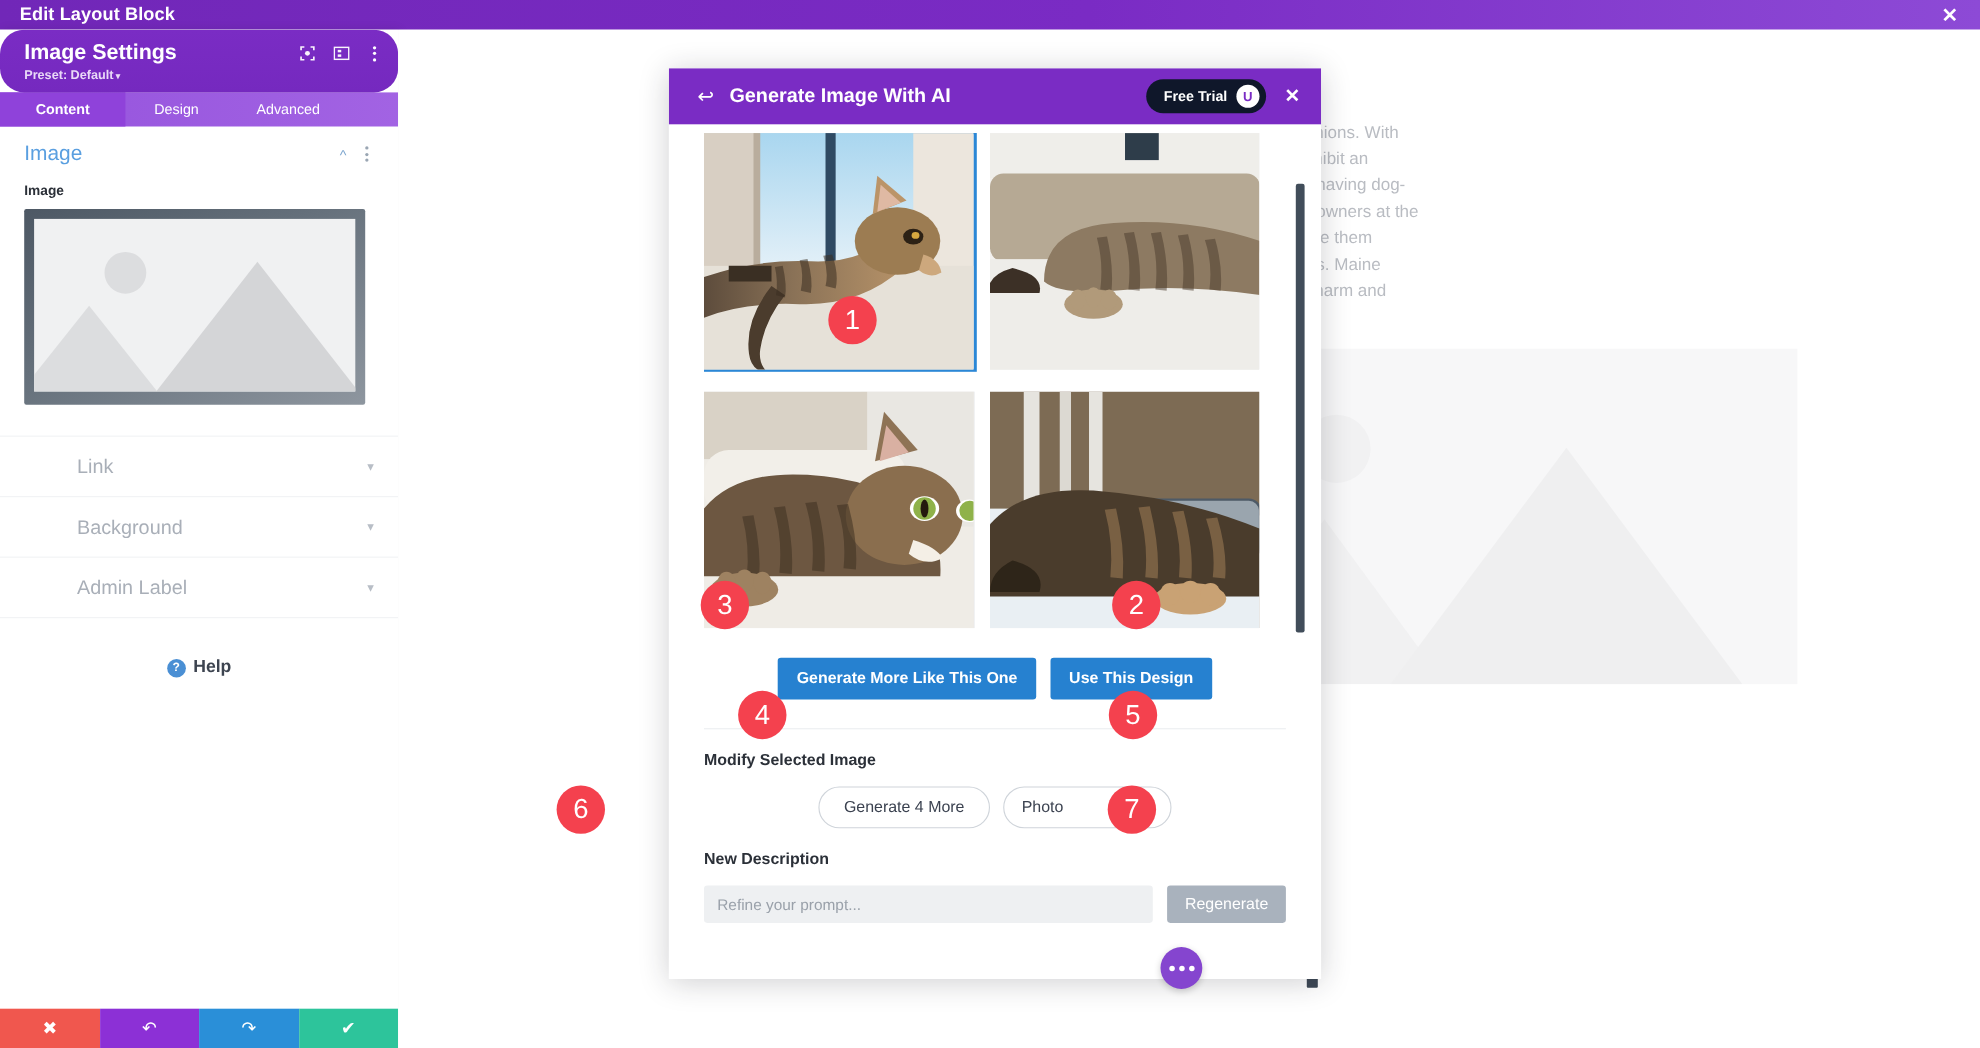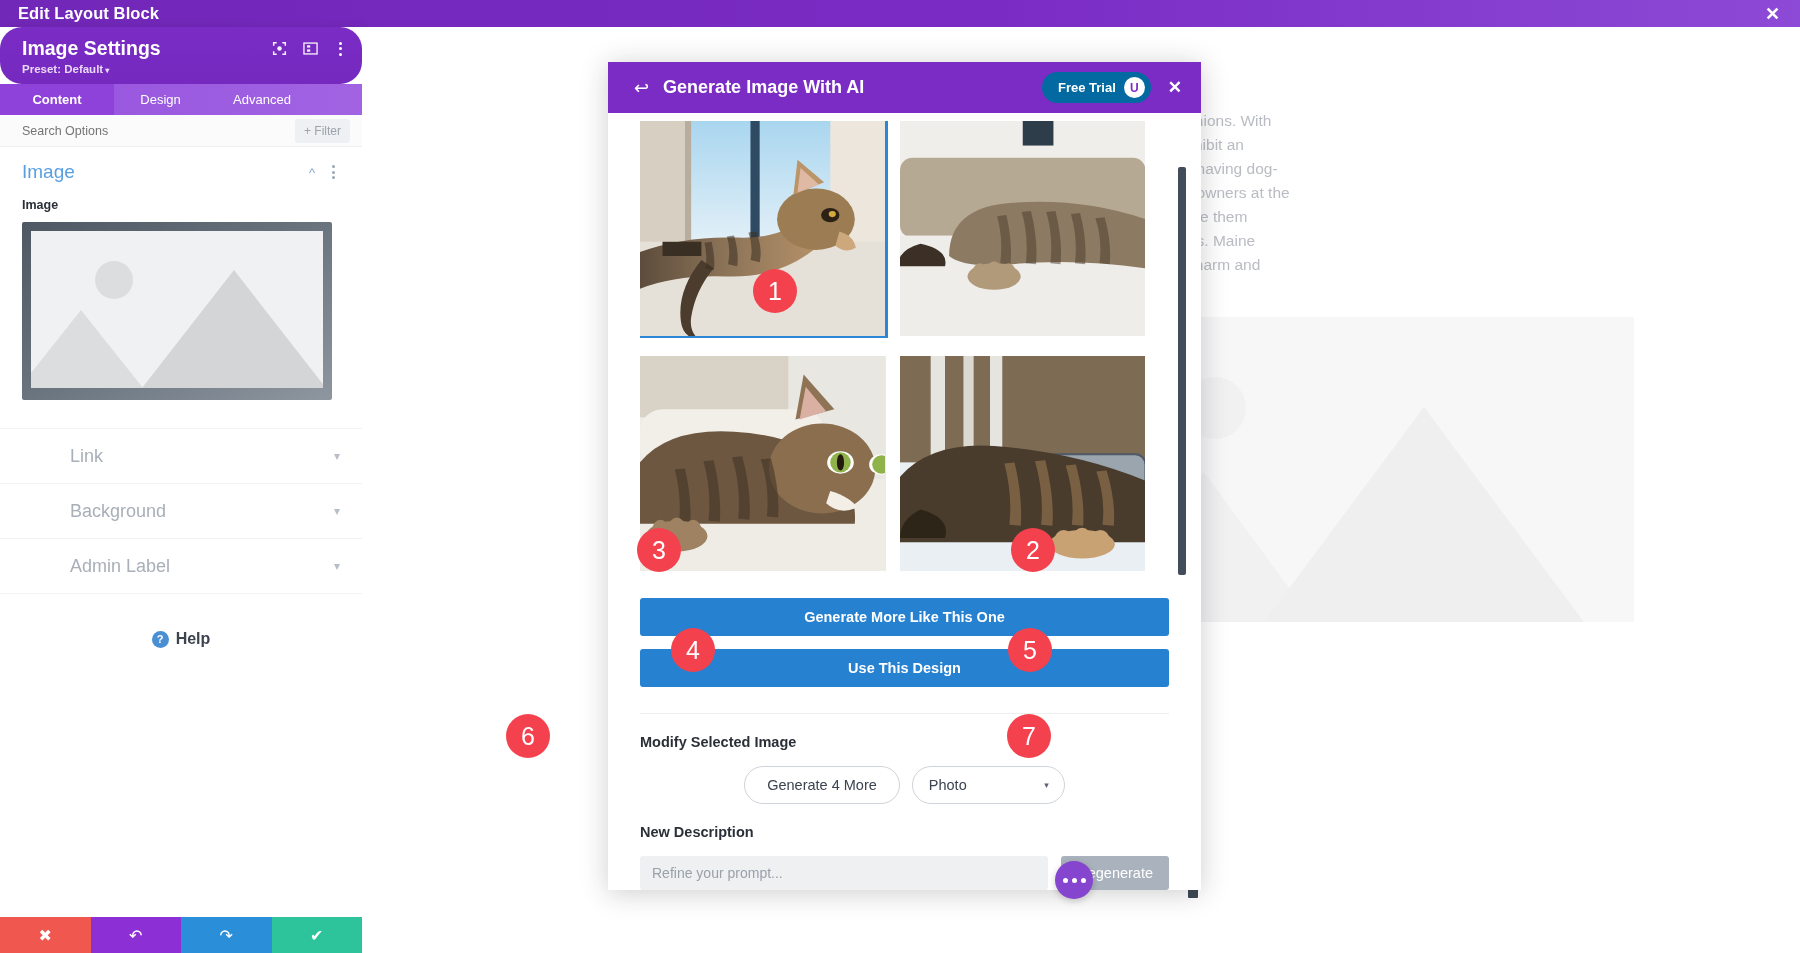--- a/index.html
+++ b/index.html
@@ -156,21 +156,21 @@
   .modal-head {
     height: 51px; background: #7a2cc4; display: flex; align-items: center;
     padding: 0 14px 0 26px; justify-content: space-between; flex-shrink: 0;
   }
   .mh-left { display: flex; align-items: center; gap: 14px; }
   .back-arrow { color: #fff; font-size: 18px; line-height: 1; cursor: pointer; }
   .modal-title { color: #fff; font-size: 18px; font-weight: bold; text-align: center; }
   .mh-right { display: flex; align-items: center; gap: 12px; }
   .trial-pill {
     display: flex; align-items: center; gap: 8px;
-    background: #0369a1; border-radius: 16px; padding: 5px 6px 5px 16px;
+    background: #0f172a; border-radius: 16px; padding: 5px 6px 5px 16px;
   }
   .trial-label { color: #fff; font-size: 13px; font-weight: bold; }
   .trial-knob {
     width: 21px; height: 21px; border-radius: 50%; background: #fff;
     color: #7a2cc4; font-size: 12px; font-weight: bold;
     display: flex; align-items: center; justify-content: center;
   }
   .modal-close { color: #fff; font-size: 17px; font-weight: bold; cursor: pointer; padding: 2px 5px; }
 
   .modal-body { flex: 1; position: relative; padding: 0 32px; overflow: hidden; }
@@ -185,21 +185,21 @@
   .thumb { position: relative; overflow: hidden; background: #e8eaec; }
   .thumb.sel { outline: 3px solid #2b87d6; outline-offset: -1px; }
   .thumb-img { position: absolute; inset: 0; }
 
   .grid-scrollbar {
     position: absolute; right: -17px; top: 46px; width: 8px; height: 408px;
     background: #414d5a; border-radius: 2px;
   }
 
   
-  .actions { display: flex; gap: 13px; justify-content: center; margin-top: 22px; flex-direction: column; }
+  .actions { display: flex; gap: 13px; justify-content: center; margin-top: 22px; }
   .btn-blue {
     background: #2681d0; color: #fff; border: none; border-radius: 3px;
     font-family: inherit; font-size: 14.5px; font-weight: bold;
     padding: 11px 17px; cursor: pointer;
   }
 
   .divider { border-top: 1px solid #eceef0; margin: 26px 0 0 0; }
 
   .sec-label { color: #2b3038; font-size: 14.5px; font-weight: bold; margin-top: 20px; }
 
@@ -291,24 +291,20 @@
         </div>
       </div>
     </div>
 
     <div class="tabs">
       <div class="tab tab-content">Content</div>
       <div class="tab tab-design">Design</div>
       <div class="tab tab-advanced">Advanced</div>
     </div>
 
-    <div class="searchrow">
-      <input class="search-input" placeholder="Search Options" style="">
-      <div class="filter-btn">+ Filter</div>
-    </div>
 
     <div class="panel-body">
 
       <div class="section-open">
         <div class="section-open-head">
           <div class="section-open-title">Image</div>
           <div class="section-open-icons">
             <span class="chev-up">^</span>
             <span class="dots-v" style="gap:2.5px">
               <i style="background:#9aa6b3"></i>

